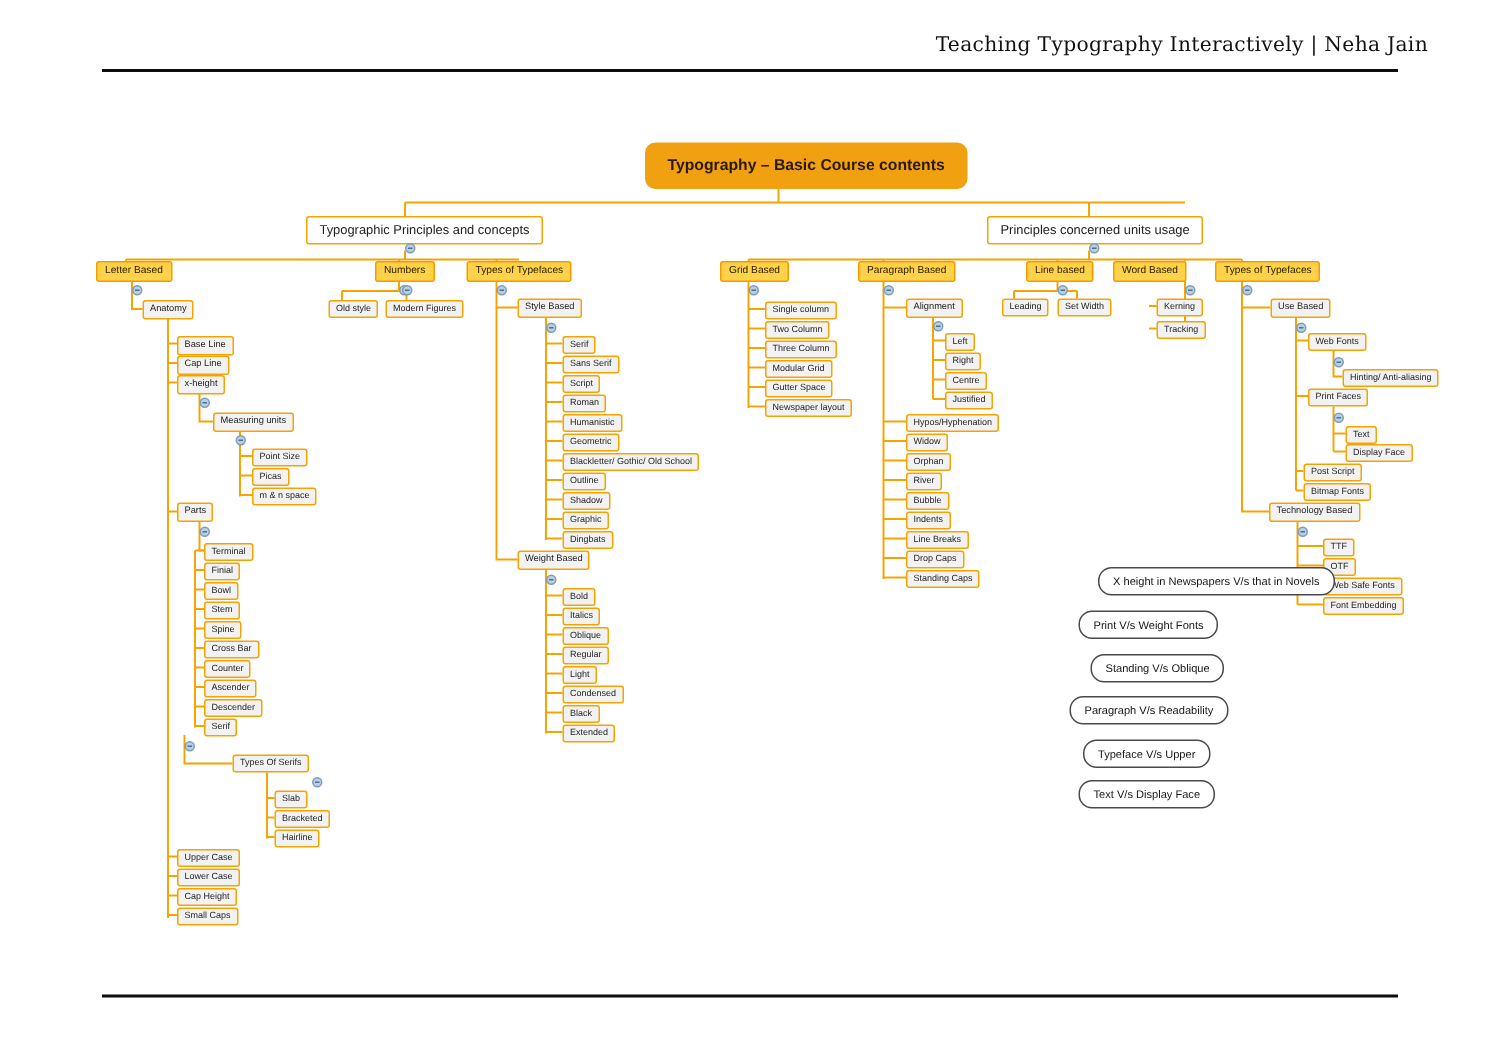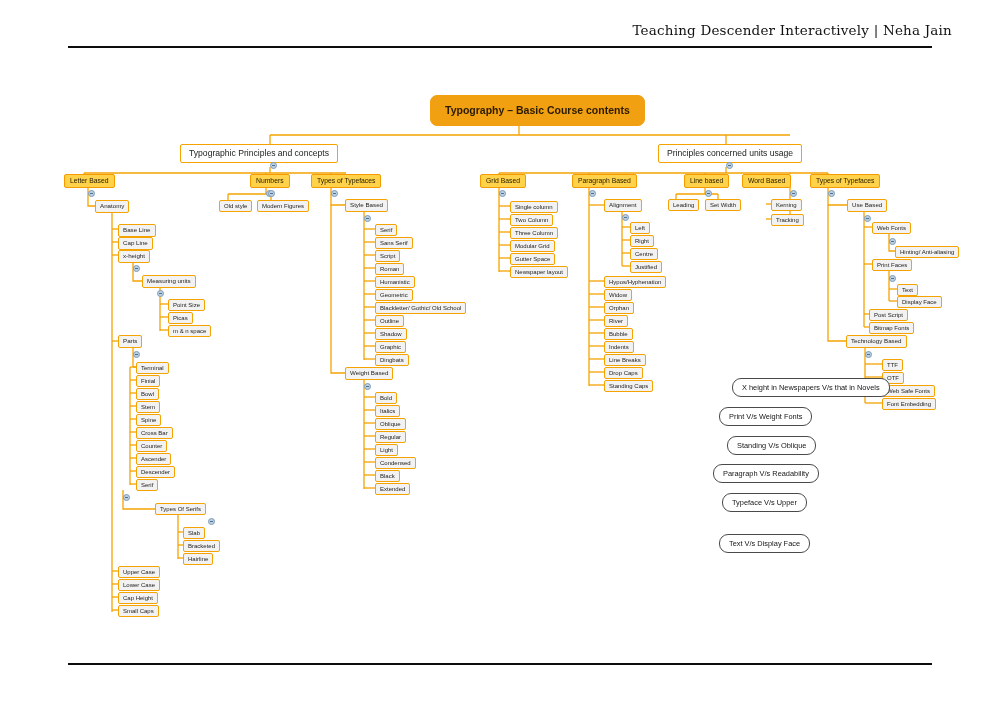--- a/index.html
+++ b/index.html
@@ -37,21 +37,21 @@
        font-size:7.4px;padding:4px 9px;white-space:nowrap;color:#151515;box-sizing:border-box;}
 
   
   .handle{position:absolute;width:7px;height:7px;border-radius:50%;
           background:#b9cfe4;border:1px solid #7d9cb8;box-sizing:border-box;}
   .handle:after{content:"";position:absolute;left:1px;top:2.2px;width:3px;height:1px;background:#51708c;}
 </style>
 </head>
 <body>
 
-<div class="header-text">Teaching Descender Interactively | Neha Jain</div>
+<div class="header-text">Teaching Typography Interactively | Neha Jain</div>
 <div class="rule top"></div>
 <div class="rule bottom"></div>
 
 <div id="map">
   <svg id="links" viewBox="0 0 1000 707" preserveAspectRatio="none">
     <g fill="none" stroke="#F5A300" stroke-width="1.3">
 
       <path d="M519 124 L519 135"></path>
       <path d="M270 135 L790 135"></path>
       <path d="M270 135 L270 144"></path>
@@ -195,21 +195,21 @@
       <path d="M865 347 L865 403"></path>
       <path d="M865 364 L882 364"></path>
       <path d="M865 377 L882 377"></path>
       <path d="M865 390 L882 390"></path>
       <path d="M865 403 L882 403"></path>
     </g>
   </svg>
 <div class="node root" style="left: 430px; top: 95px;">
       <span class="lbl">Typography – Basic Course contents</span>
     </div>
-    <div class="node main" style="left: 180px; top: 144px;">
+    <div class="node main" style="left: 204px; top: 144px;">
       <span class="lbl">Typographic Principles and concepts</span>
     </div>
     <div class="node main" style="left: 658px; top: 144px;">
       <span class="lbl">Principles concerned units usage</span>
     </div>
     <div class="node lvl2" style="left: 64px; top: 174px;">
       <span class="lbl">Letter Based</span>
     </div>
     <div class="node lvl2" style="left: 250px; top: 174px;">
       <span class="lbl">Numbers</span>
@@ -491,21 +491,21 @@
       <span class="lbl">Web Safe Fonts</span>
     </div>
     <div class="node lvl4" style="left: 882px; top: 398px;">
       <span class="lbl">Font Embedding</span>
     </div>
     <div class="cmp" style="left: 688px; top: 378px; margin-left: 44px;"><span>X height in Newspapers V/s that in Novels</span></div>
     <div class="cmp" style="left: 719px; top: 407px;"><span>Print V/s Weight Fonts</span></div>
     <div class="cmp" style="left: 727px; top: 436px;"><span>Standing V/s Oblique</span></div>
     <div class="cmp" style="left: 713px; top: 464px;"><span>Paragraph V/s Readability</span></div>
     <div class="cmp" style="left: 722px; top: 493px;"><span>Typeface V/s Upper</span></div>
-    <div class="cmp" style="left: 719px; top: 534px;"><span>Text V/s Display Face</span></div>
+    <div class="cmp" style="left: 719px; top: 520px;"><span>Text V/s Display Face</span></div>
     <div class="handle" style="left: 88px; top: 190px;"></div>
     <div class="handle" style="left: 133px; top: 265px;"></div>
     <div class="handle" style="left: 157px; top: 290px;"></div>
     <div class="handle" style="left: 133px; top: 351px;"></div>
     <div class="handle" style="left: 123px; top: 494px;"></div>
     <div class="handle" style="left: 208px; top: 518px;"></div>
     <div class="handle" style="left: 266px; top: 190px;"></div>
     <div class="handle" style="left: 268px; top: 190px;"></div>
     <div class="handle" style="left: 331px; top: 190px;"></div>
     <div class="handle" style="left: 364px; top: 215px;"></div>

